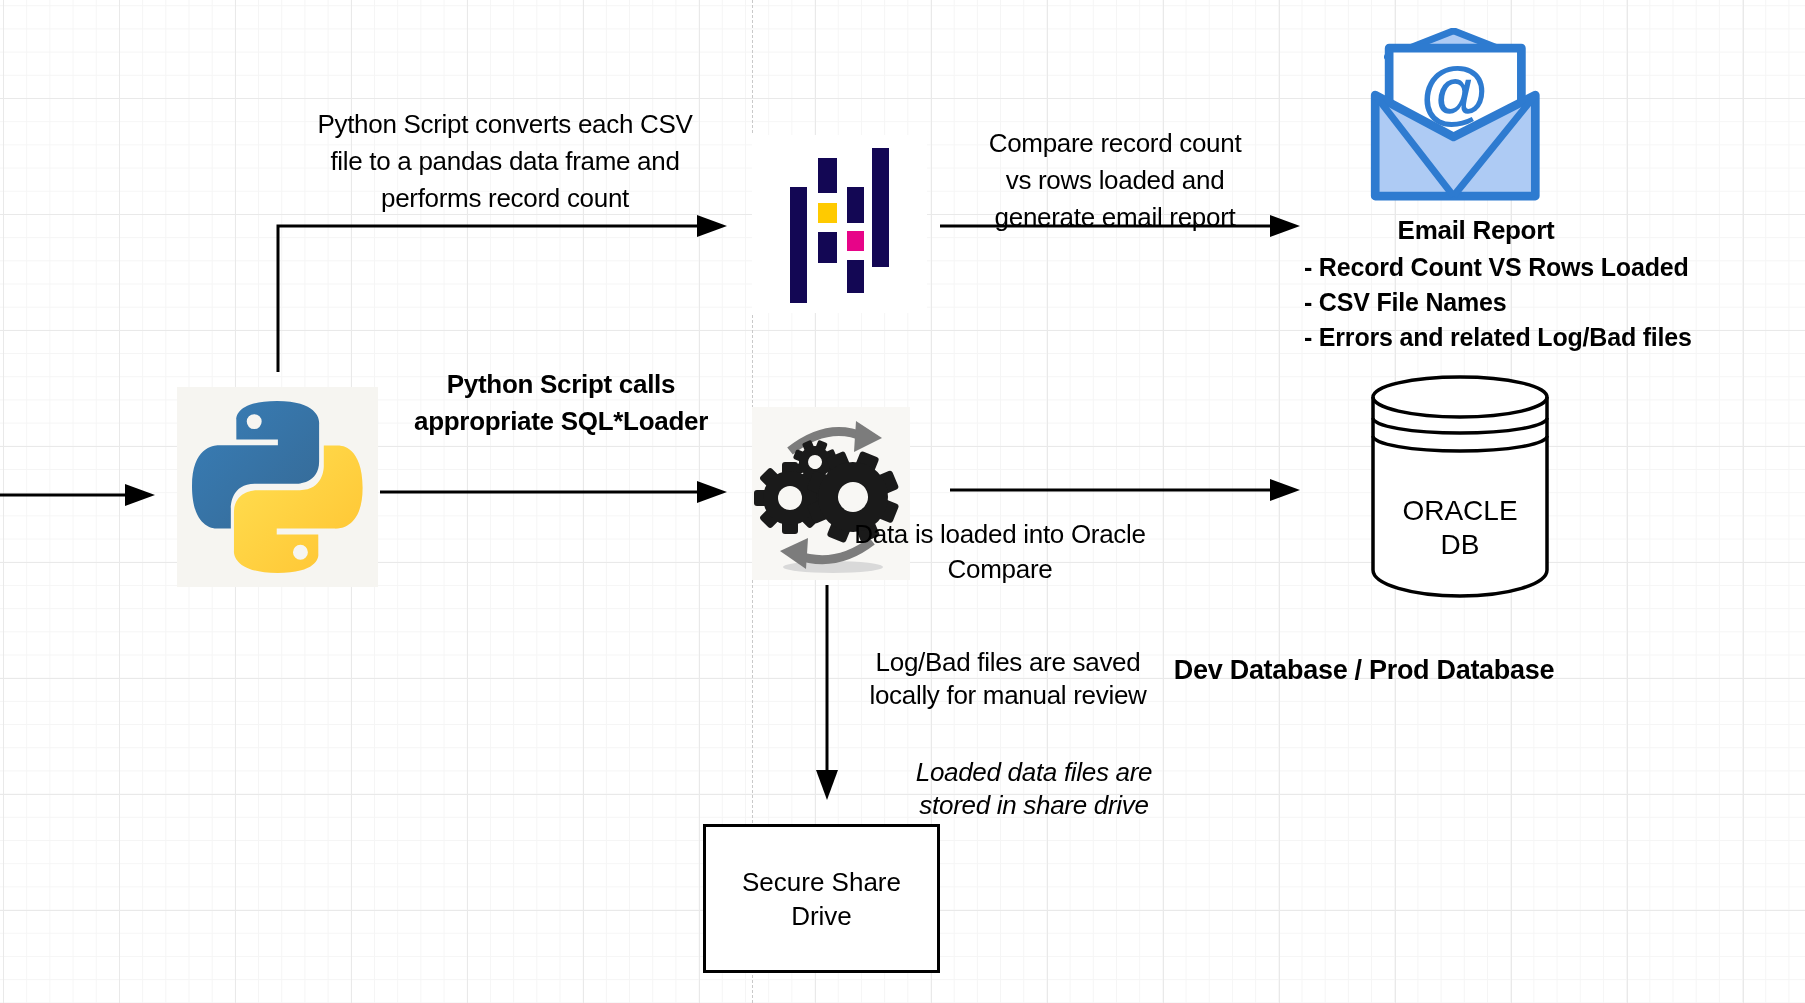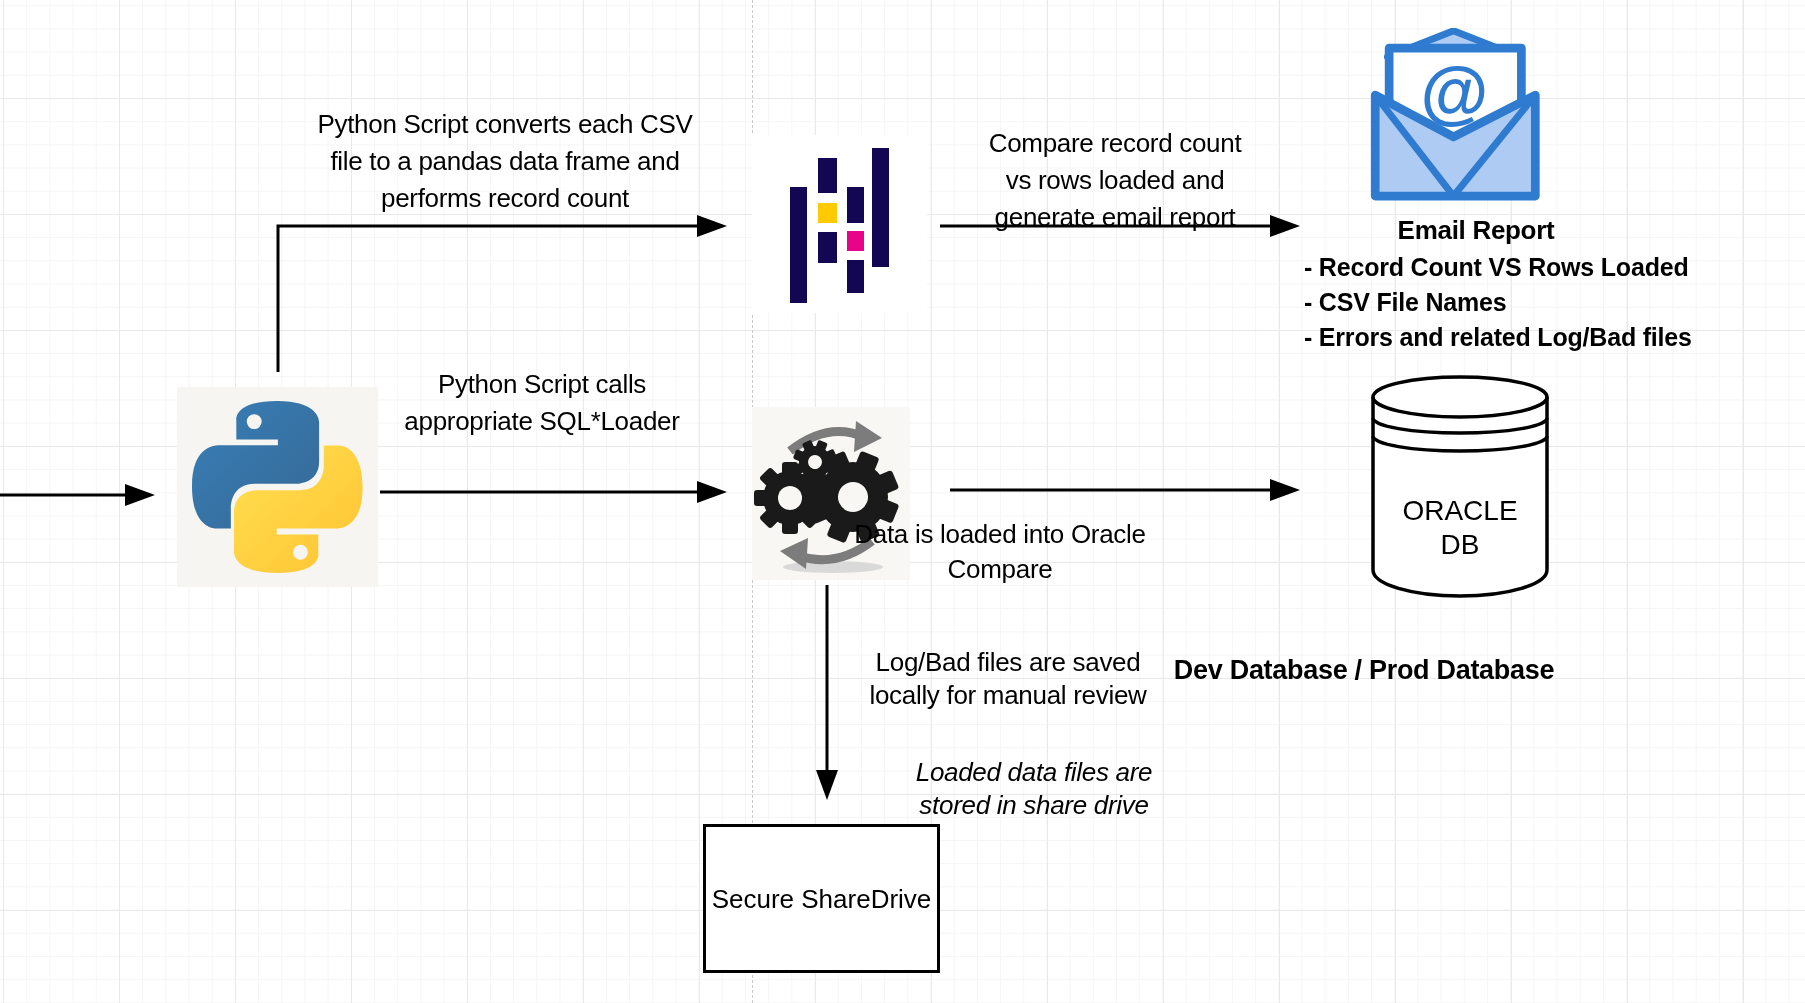--- a/index.html
+++ b/index.html
@@ -29,21 +29,21 @@
     font-size:26px;line-height:37px;letter-spacing:-0.3px;white-space:nowrap;
   }
   .bold{font-weight:bold;}
   .bullets{
     position:absolute;text-align:left;font-size:25px;font-weight:bold;
     line-height:35px;letter-spacing:-0.2px;white-space:nowrap;
   }
   .share-box{
     position:absolute;left:703px;top:824px;width:237px;height:149px;
     box-sizing:border-box;border:3px solid #000;background:#fff;
-    display:flex;flex-direction:row;align-items:center;justify-content:center;
+    display:flex;flex-direction:column;align-items:center;justify-content:center;
     font-size:26px;line-height:34px;text-align:center;
   }
   svg text{font-family:"Liberation Sans","DejaVu Sans",sans-serif;}
 </style>
 </head>
 <body>
 
 <div class="canvas">
 
   <div class="page-guide"></div>
@@ -196,21 +196,21 @@
     <div>file to a pandas data frame and</div>
     <div>performs record count</div>
   </div>
 
   <div class="note" style="left:915px;top:90px;width:400px;margin-top:35px;">
     <div>Compare record count</div>
     <div>vs rows loaded and</div>
     <div>generate email report</div>
   </div>
 
-  <div class="note" style="left:342px;top:366px;width:400px;">
+  <div class="note" style="left:361px;top:366px;width:400px;font-weight:bold;">
     <div>Python Script calls</div>
     <div>appropriate SQL*Loader</div>
   </div>
 
   <div class="note bold" style="left:1326px;top:212px;width:300px;font-size:26px;">
     <div>Email Report</div>
   </div>
   <div class="bullets" style="left:1298px;top:250px;margin-left:6px;">
     <div>- Record Count VS Rows Loaded</div>
     <div>- CSV File Names</div>

